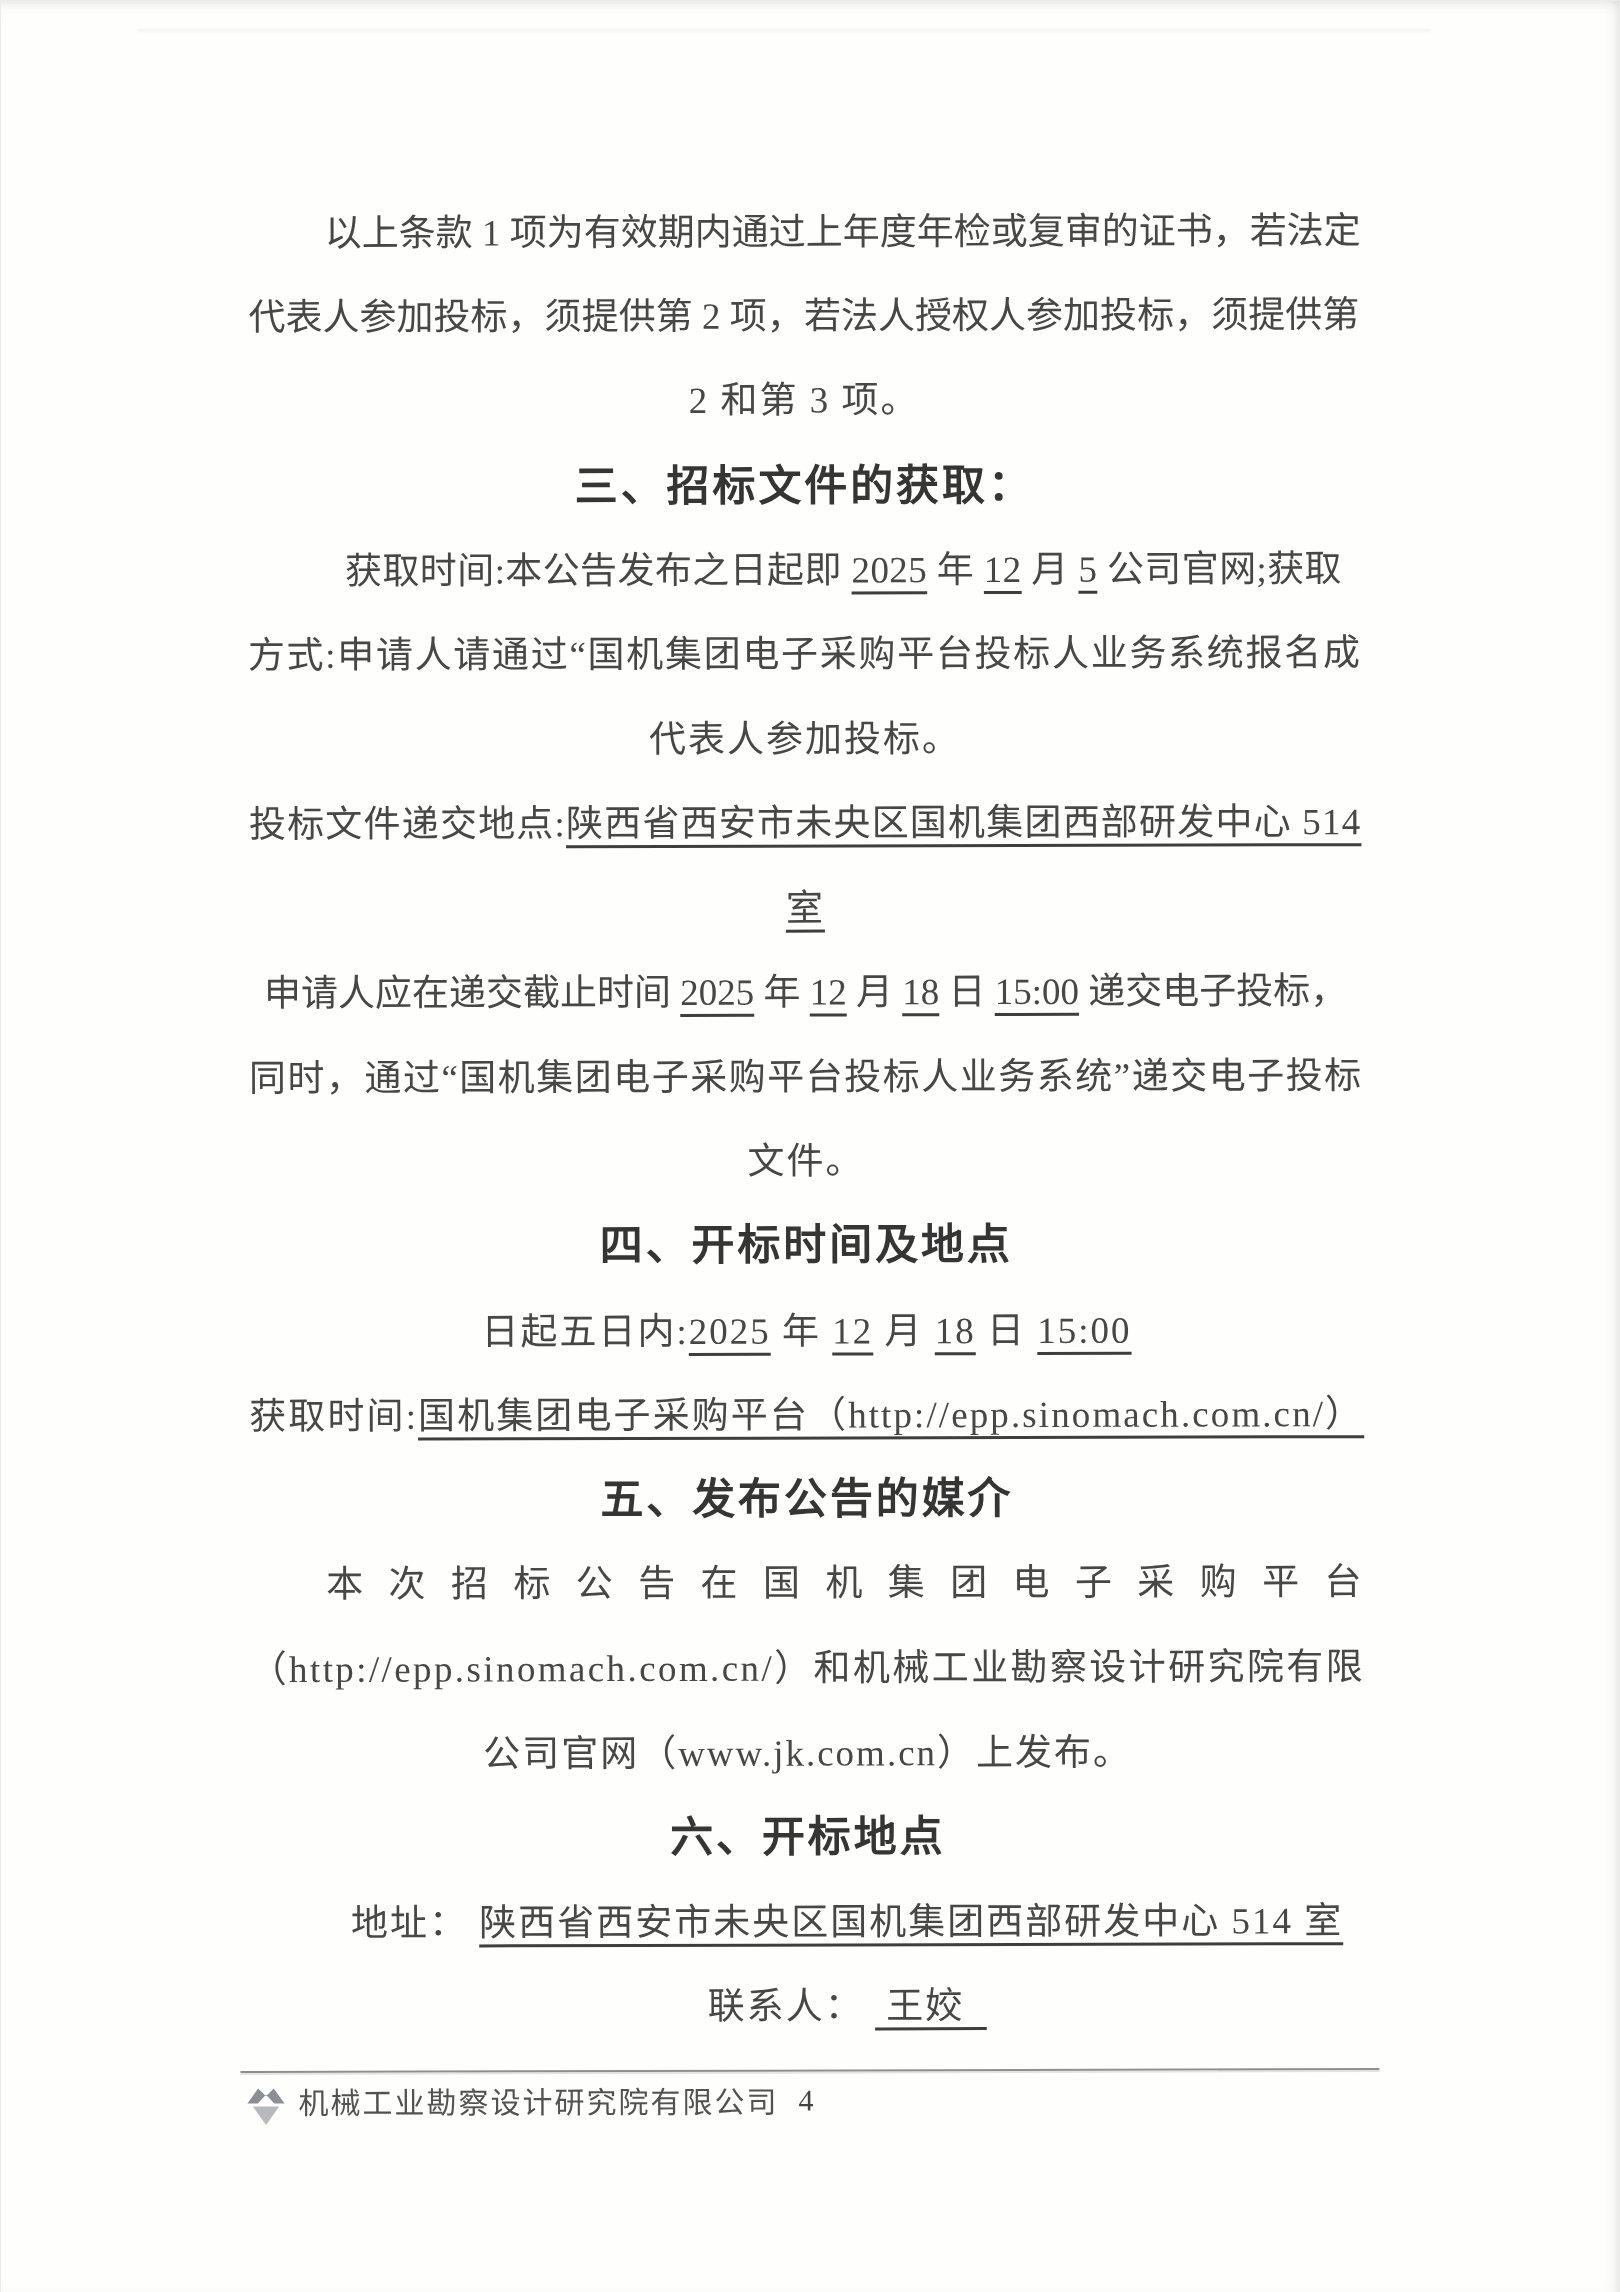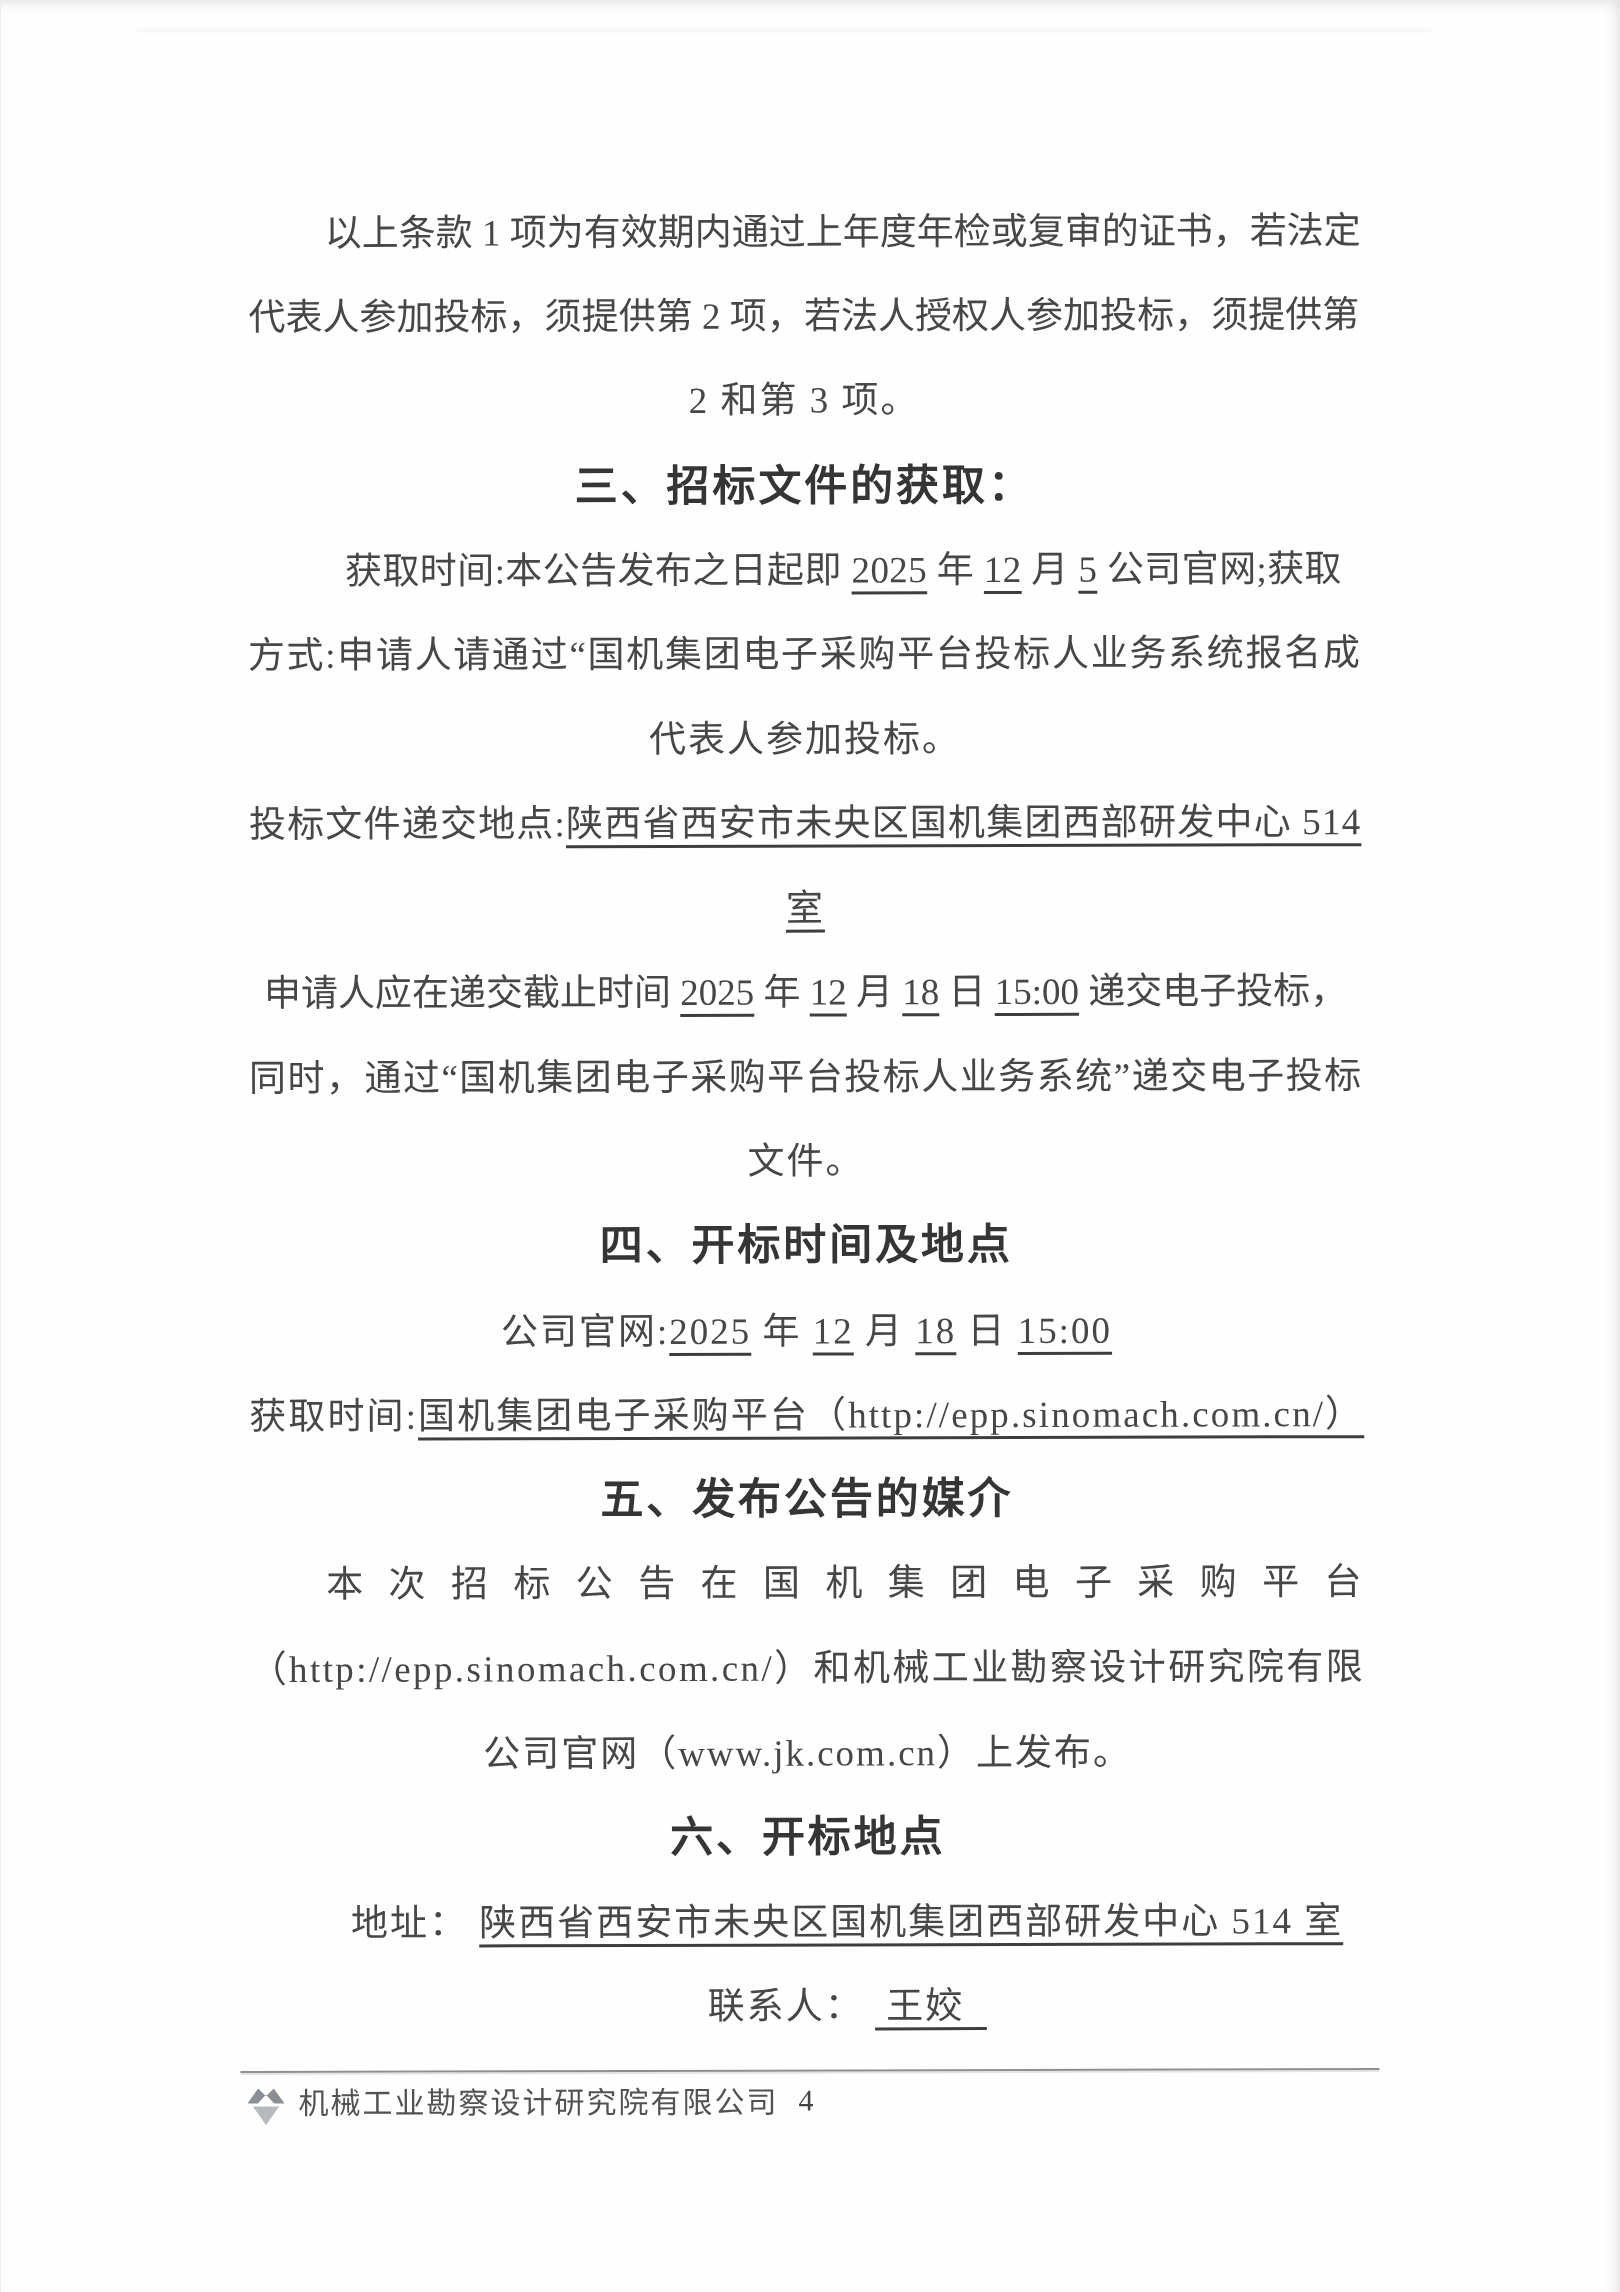--- a/index.html
+++ b/index.html
@@ -71,21 +71,21 @@
         <div class="line heading" style="top: 462px;"><span class="runs"><span>三、招标文件的获取：</span></span></div>
         <div class="line fill indent" style="top: 546px;"><span class="runs" style="letter-spacing: 0.4px;"><span>获取时间:本公告发布之日起即 </span><span class="u">2025</span><span> 年 </span><span class="u">12</span><span> 月 </span><span class="u">5</span><span> 公司官网;获取</span></span></div>
         <div class="line fill" style="top: 630px;"><span class="runs" style="letter-spacing: 1.7px;"><span>方式:申请人请通过“国机集团电子采购平台投标人业务系统报名成</span></span></div>
         <div class="line" style="top: 715px;"><span class="runs"><span>代表人参加投标。</span></span></div>
         <div class="line fill" style="top: 799px;"><span class="runs" style="letter-spacing: 1.2px;"><span>投标文件递交地点:</span><span class="u">陕西省西安市未央区国机集团西部研发中心 514</span></span></div>
         <div class="line" style="top: 884px;"><span class="runs"><span class="u">室</span></span></div>
         <div class="line fill" style="top: 968px;"><span class="runs" style="letter-spacing: 0px;"><span>申请人应在递交截止时间 </span><span class="u">2025</span><span> 年 </span><span class="u">12</span><span> 月 </span><span class="u">18</span><span> 日 </span><span class="u">15:00</span><span> 递交电子投标，</span></span></div>
         <div class="line fill" style="top: 1053px;"><span class="runs" style="letter-spacing: 1.5px;"><span>同时，通过“国机集团电子采购平台投标人业务系统”递交电子投标</span></span></div>
         <div class="line" style="top: 1137px;"><span class="runs"><span>文件。</span></span></div>
         <div class="line heading" style="top: 1221px;"><span class="runs"><span>四、开标时间及地点</span></span></div>
-        <div class="line" style="top: 1307px;"><span class="runs"><span>公司官网:</span><span class="u">2025</span><span> 年 </span><span class="u">12</span><span> 月 </span><span class="u">18</span><span> 日 </span><span class="u">15:00</span></span></div>
+        <div class="line" style="top: 1307px;"><span class="runs"><span>日起五日内:</span><span class="u">2025</span><span> 年 </span><span class="u">12</span><span> 月 </span><span class="u">18</span><span> 日 </span><span class="u">15:00</span></span></div>
         <div class="line fill" style="top: 1391px;"><span class="runs" style="letter-spacing: 2.1px;"><span>获取时间:</span><span class="u">国机集团电子采购平台（http://epp.sinomach.com.cn/）</span></span></div>
         <div class="line heading" style="top: 1475px;"><span class="runs"><span>五、发布公告的媒介</span></span></div>
         <div class="line fill indent" style="top: 1559px;"><span class="runs" style="letter-spacing: 25.4px;"><span>本次招标公告在国机集团电子采购平台</span></span></div>
         <div class="line fill" style="top: 1644px;"><span class="runs" style="letter-spacing: 2.4px;"><span>（http://epp.sinomach.com.cn/）和机械工业勘察设计研究院有限</span></span></div>
         <div class="line" style="top: 1729px;"><span class="runs"><span>公司官网（www.jk.com.cn）上发布。</span></span></div>
         <div class="line heading" style="top: 1813px;"><span class="runs"><span>六、开标地点</span></span></div>
         <div class="line indent" style="top: 1898px;"><span class="runs"><span>地址： </span><span class="u">陕西省西安市未央区国机集团西部研发中心 514 室</span></span></div>
         <div class="line indent" style="top: 1982px;"><span class="runs"><span>联系人： </span><span class="u">&nbsp;王姣&nbsp;&nbsp;</span></span></div>
       </div>
 

